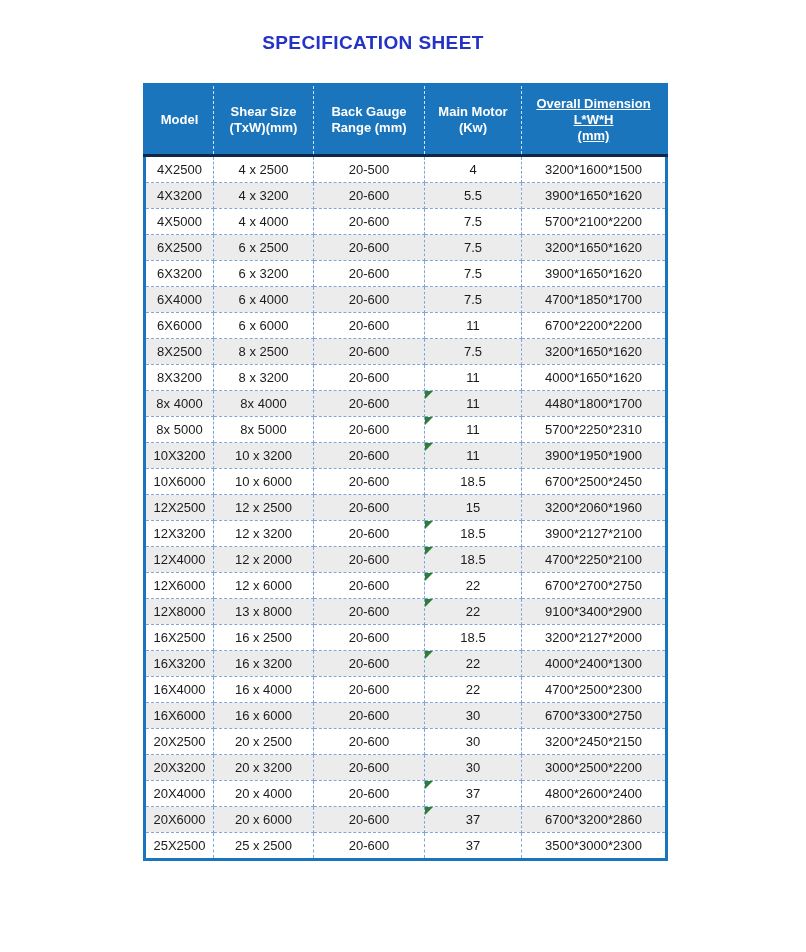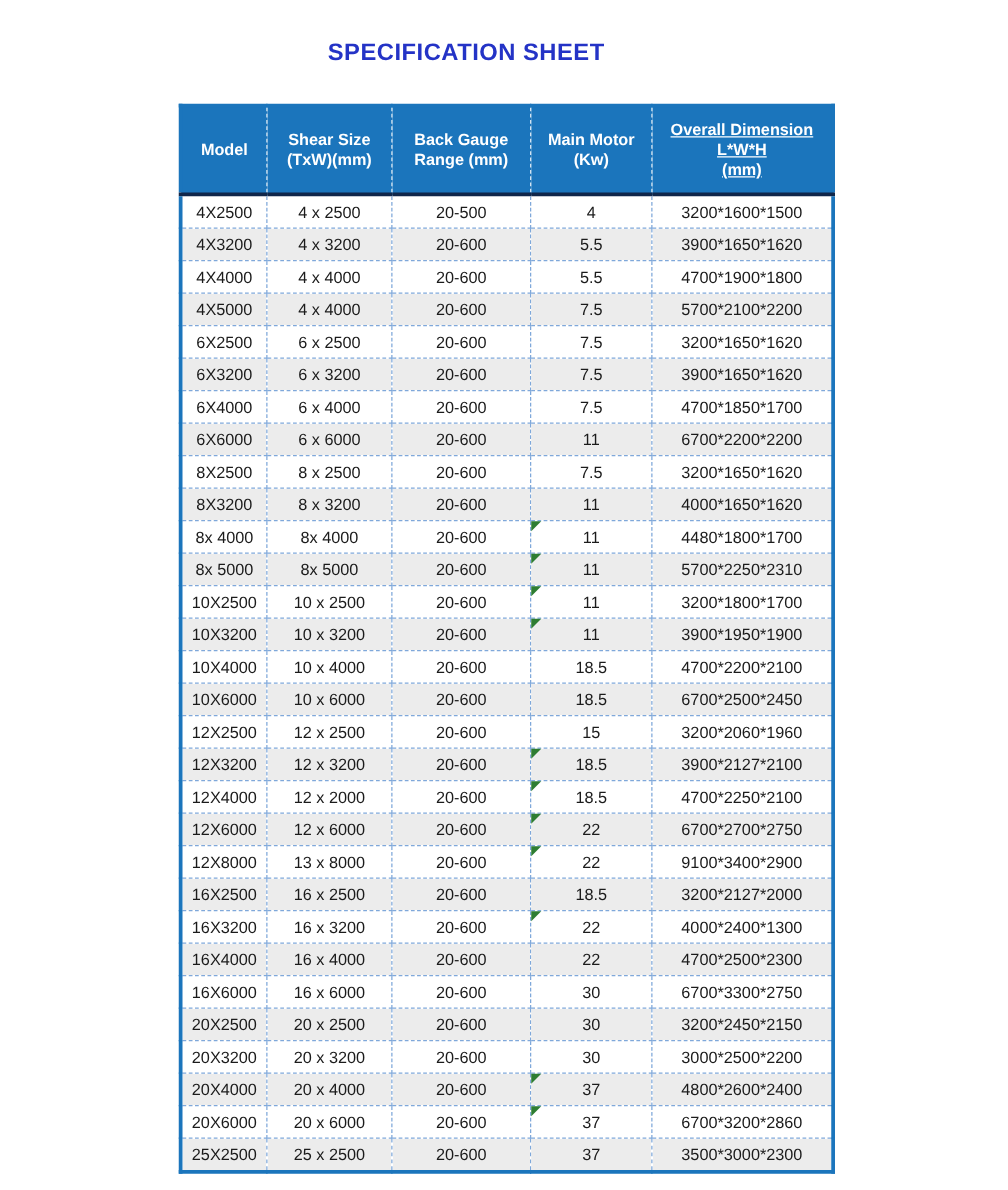--- a/index.html
+++ b/index.html
@@ -105,27 +105,20 @@
           <td><span>3200*1600*1500</span></td>
         </tr>
         <tr>
           <td><span>4X3200</span></td>
           <td><span>4 x 3200</span></td>
           <td><span>20-600</span></td>
           <td><span>5.5</span></td>
           <td><span>3900*1650*1620</span></td>
         </tr>
         <tr>
-          <td><span>4X4000</span></td>
-          <td><span>4 x 4000</span></td>
-          <td><span>20-600</span></td>
-          <td><span>5.5</span></td>
-          <td><span>4700*1900*1800</span></td>
-        </tr>
-        <tr>
           <td><span>4X5000</span></td>
           <td><span>4 x 4000</span></td>
           <td><span>20-600</span></td>
           <td><span>7.5</span></td>
           <td><span>5700*2100*2200</span></td>
         </tr>
         <tr>
           <td><span>6X2500</span></td>
           <td><span>6 x 2500</span></td>
           <td><span>20-600</span></td>
@@ -175,39 +168,25 @@
           <td><span>4480*1800*1700</span></td>
         </tr>
         <tr>
           <td><span>8x 5000</span></td>
           <td><span>8x 5000</span></td>
           <td><span>20-600</span></td>
           <td><span class="note-marker"></span><span>11</span></td>
           <td><span>5700*2250*2310</span></td>
         </tr>
         <tr>
-          <td><span>10X2500</span></td>
-          <td><span>10 x 2500</span></td>
-          <td><span>20-600</span></td>
-          <td><span class="note-marker"></span><span>11</span></td>
-          <td><span>3200*1800*1700</span></td>
-        </tr>
-        <tr>
           <td><span>10X3200</span></td>
           <td><span>10 x 3200</span></td>
           <td><span>20-600</span></td>
           <td><span class="note-marker"></span><span>11</span></td>
           <td><span>3900*1950*1900</span></td>
-        </tr>
-        <tr>
-          <td><span>10X4000</span></td>
-          <td><span>10 x 4000</span></td>
-          <td><span>20-600</span></td>
-          <td><span>18.5</span></td>
-          <td><span>4700*2200*2100</span></td>
         </tr>
         <tr>
           <td><span>10X6000</span></td>
           <td><span>10 x 6000</span></td>
           <td><span>20-600</span></td>
           <td><span>18.5</span></td>
           <td><span>6700*2500*2450</span></td>
         </tr>
         <tr>
           <td><span>12X2500</span></td>

